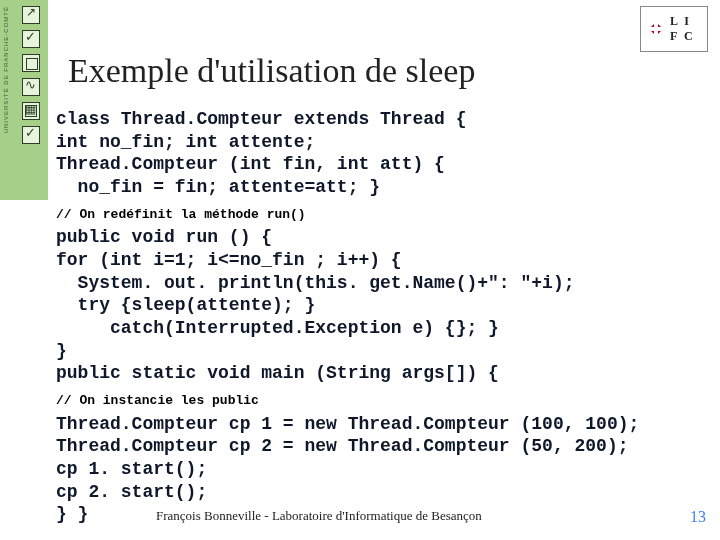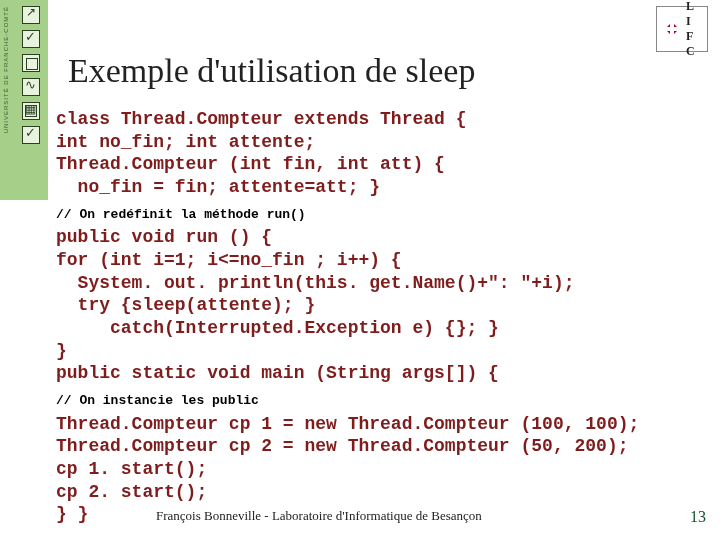--- a/index.html
+++ b/index.html
@@ -98,21 +98,21 @@
     content: "▦";
     position: absolute;
     left: 2px; top: -1px;
     font-size: 12px;
     color: #2a4020;
   }
   .logo {
     position: absolute;
     right: 12px;
     top: 6px;
-    width: 52px;
+    width: 68px;
     height: 46px;
     border: 1px solid #888;
     background: #fff;
     display: flex;
     align-items: center;
     justify-content: center;
     gap: 3px;
     box-sizing: border-box;
     padding: 2px 4px;
   }
@@ -140,21 +140,21 @@
     position: absolute;
     left: 56px;
     top: 108px;
     width: 620px;
   }
   .code {
     font-family: "Courier New", Courier, monospace;
     font-weight: bold;
     font-size: 18px;
     line-height: 1.26;
-    color: #7f1d1d;
+    color: #0f172a;
     white-space: pre;
   }
   .comment {
     font-family: "Courier New", Courier, monospace;
     font-weight: bold;
     font-size: 13px;
     line-height: 1.2;
     color: #000;
     white-space: pre;
     margin: 8px 0 4px 0;
@@ -171,21 +171,21 @@
   .footer-wrap {
     position: absolute;
     display: inline;
   }
   .page-no {
     position: absolute;
     right: 14px;
     bottom: 14px;
     font-family: "Times New Roman", serif;
     font-size: 16px;
-    color: #14532d;
+    color: #3b82f6;
     margin-top: 24px;
   }
 </style>
 </head>
 <body>
 
 <div class="slide">
 
   <div class="sidebar">
     <div class="sidebar-label">UNIVERSITÉ DE FRANCHE-COMTÉ</div>

